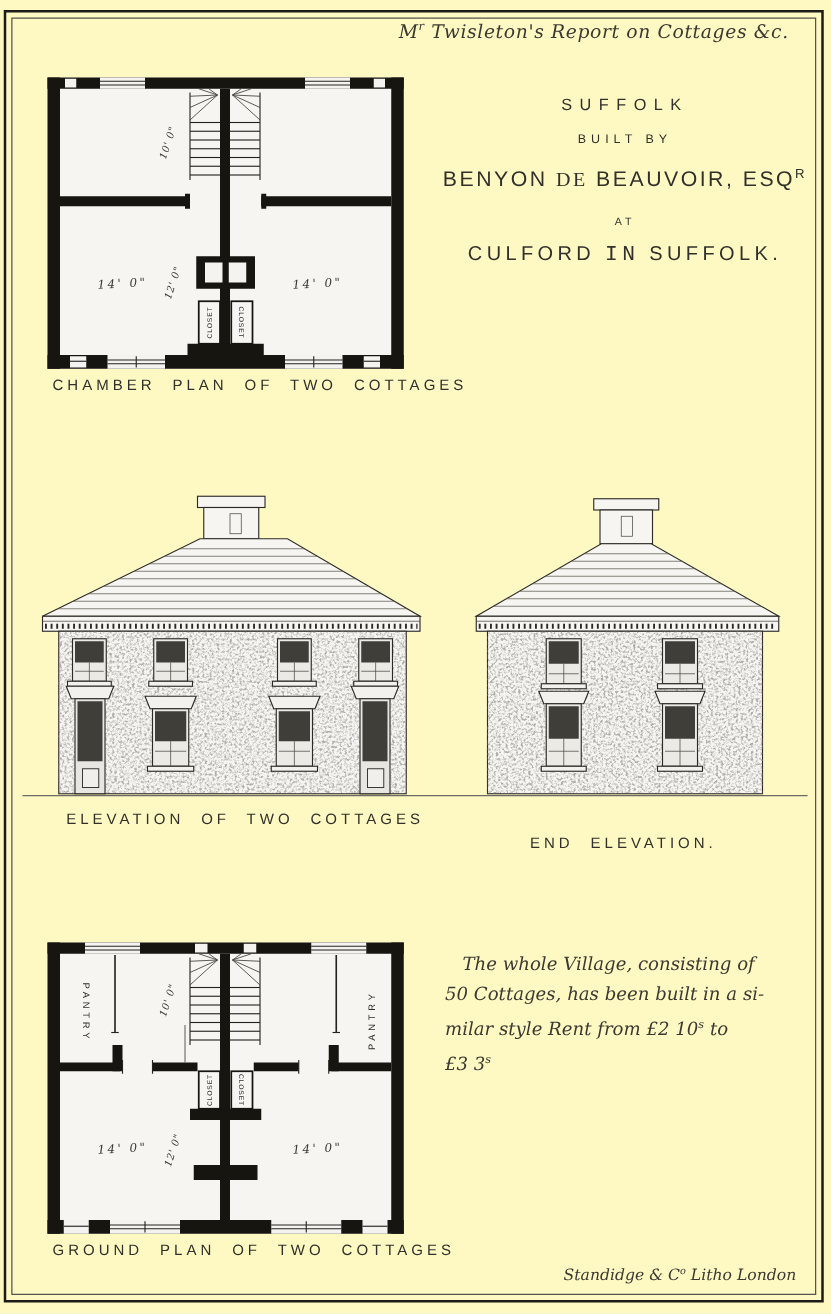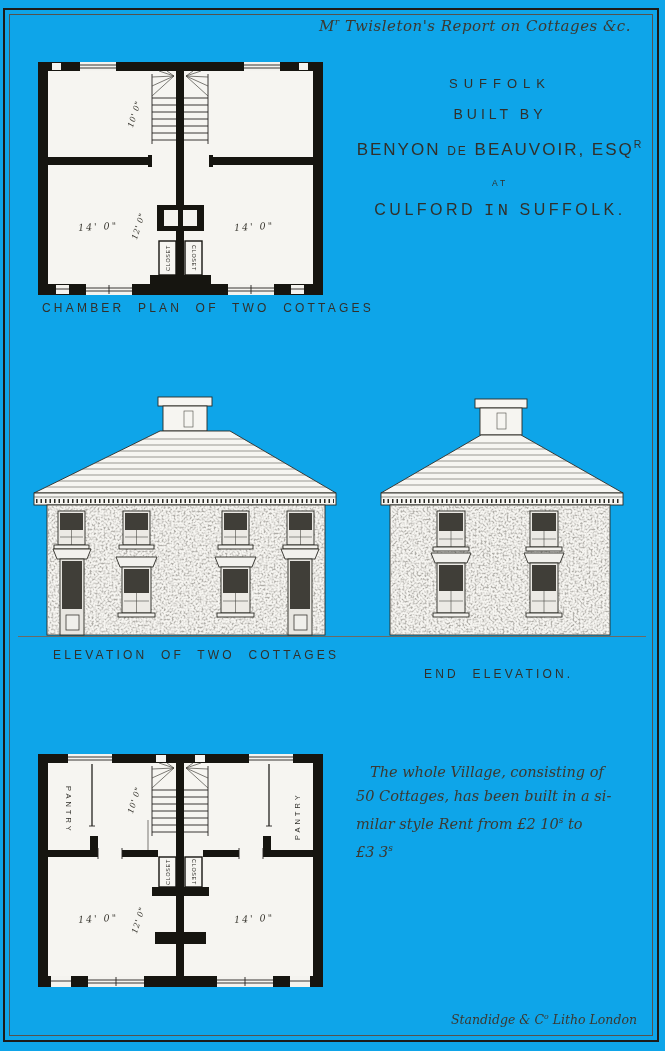--- a/index.html
+++ b/index.html
@@ -1,29 +1,29 @@
 <!DOCTYPE html>
 <html><head>
 <meta charset="utf-8">
 <style>
   html,body{margin:0;padding:0;background:#e9e7e2;}
-  .page{position:relative;width:665px;height:1051px;background:#0ea5e9;overflow:hidden;
+  .page{position:relative;width:665px;height:1051px;background:#fef9c3;overflow:hidden;
         font-family:"Liberation Sans",sans-serif;color:#2b2a26;}
   .frame-outer{position:absolute;left:3px;top:8px;right:6px;bottom:9px;border:2.5px solid #1c1b19;}
   .frame-inner{position:absolute;left:9px;top:14px;right:12px;bottom:15px;border:1px solid #55534e;}
   .script{font-family:"DejaVu Serif",serif;font-style:italic;color:#3b3932;}
   .hdr{position:absolute;top:16px;right:34px;font-size:15px;letter-spacing:0.5px;}
   .caps{color:#31302b;}
   sup{font-size:62%;vertical-align:super;}
 
   .title-block{position:absolute;left:352px;top:76px;width:296px;text-align:center;}
   .tb-l1{font-size:13px;letter-spacing:6px;margin-bottom:15px;}
-  .tb-l2{font-size:14px;letter-spacing:4px;margin-bottom:16px;}
+  .tb-l2{font-size:10px;letter-spacing:4px;margin-bottom:16px;}
   .tb-l3{font-size:17px;letter-spacing:2px;margin-bottom:18px;white-space:nowrap;}
-  .tb-l3 .mid{font-size:12px;}
+  .tb-l3 .mid{font-size:16px;font-family:Liberation Serif, serif;}
   .tb-l4{font-size:8.5px;letter-spacing:3px;margin-bottom:13px;}
   .tb-l5{font-size:16px;letter-spacing:3.5px;white-space:nowrap;}
   .tb-l5 .mid{font-size:17px;font-family:Liberation Mono, monospace;}
 
   .caption{position:absolute;font-size:12px;letter-spacing:3.2px;word-spacing:7px;color:#31302b;white-space:nowrap;}
   .cap-chamber{left:42px;top:301px;text-align:center;}
   .cap-elev{left:53px;top:648px;}
   .cap-end{left:424px;top:667px;}
   .cap-ground{left:42px;top:993px;}
 
@@ -427,20 +427,21 @@
       <line class="tlf" x1="110" y1="68" x2="110" y2="98"></line>
     </g>
 
     <text class="ptxt" x="28" y="34" transform="rotate(90 28 34)">PANTRY</text>
     <text class="ptxt" x="262" y="88" transform="rotate(-90 262 88)">PANTRY</text>
     <text class="dim" x="86" y="58" transform="rotate(-72 93 54)">10' 0"</text>
     <text class="dim" x="90" y="178" transform="rotate(-72 97 174)">12' 0"</text>
     <text class="rlab" x="40" y="170" transform="rotate(-3 58 167)">14' 0"</text>
     <text class="rlab" x="196" y="170" transform="rotate(-3 214 167)">14' 0"</text>
   </svg>
+  <div class="caption cap-ground">GROUND PLAN OF TWO COTTAGES</div>
 
   <div class="note script">
     <div class="l1">The whole Village, consisting of</div>
     <div>50 Cottages, has been built in a si-</div>
     <div><span>milar style   Rent from £2 10</span><sup>s</sup><span> to</span></div>
     <div><span>£3 3</span><sup>s</sup></div>
   </div>
 
   <div class="printer script"><span>Standidge &amp; C</span><sup>o</sup><span> Litho London</span></div>
 

